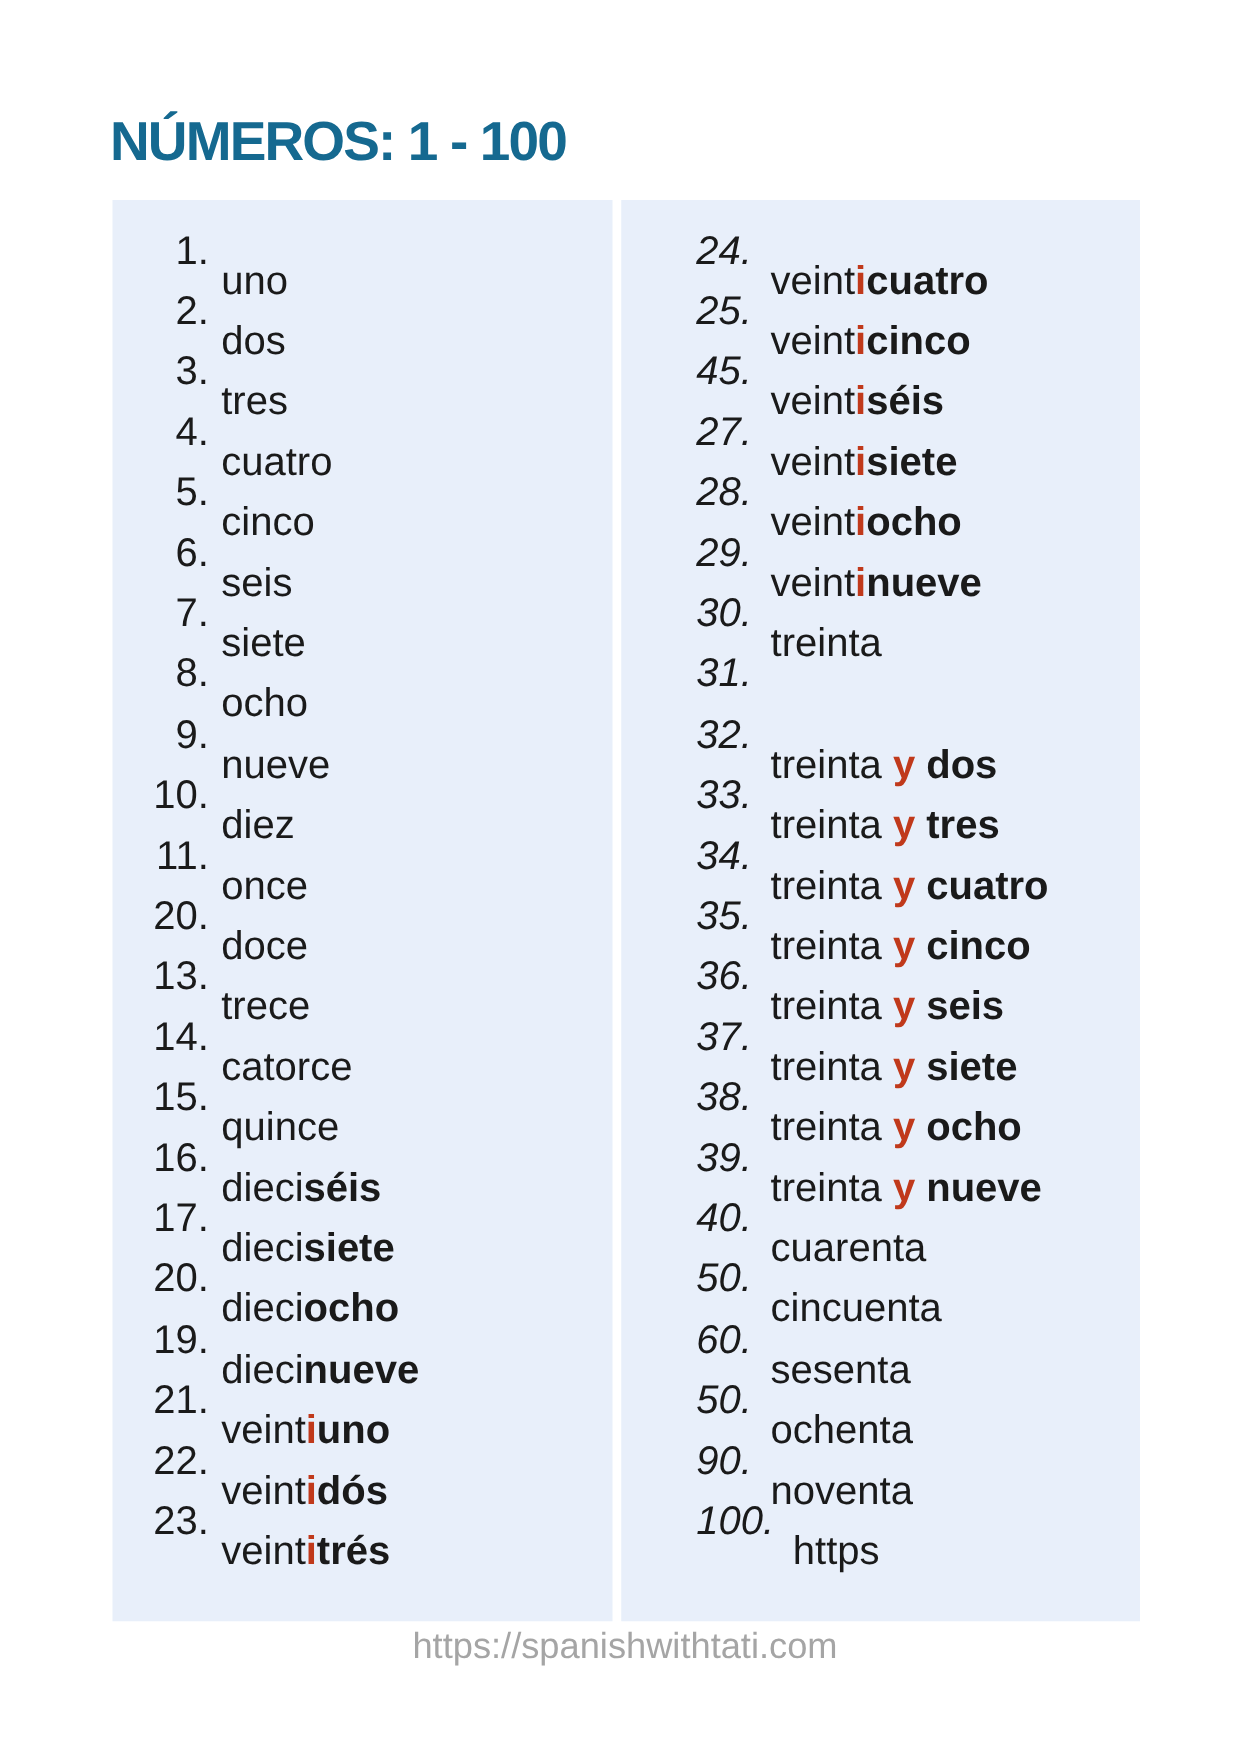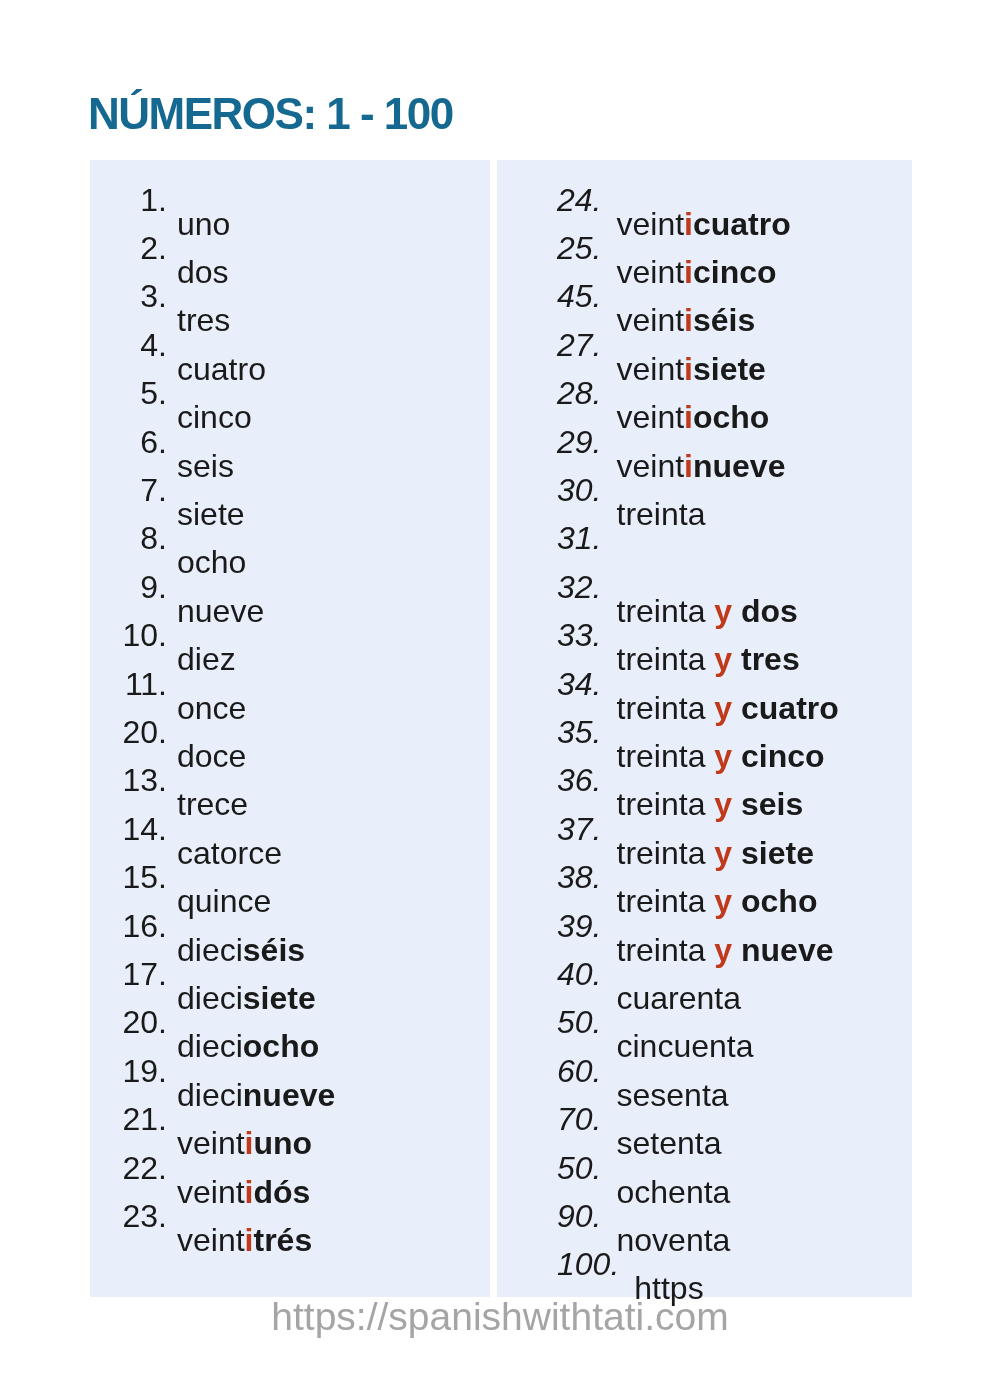--- a/index.html
+++ b/index.html
@@ -59,21 +59,21 @@
   }
   .word{display:inline;margin-top:48px;}
   .n{font-weight:400;}
   .b{font-weight:700;}
   .r{font-weight:700;color:#c0391b;}
   .footer{
     position:absolute;
     top:1299px;left:0;
     width:1000px;
     text-align:center;
-    font-size:39px;
+    font-size:29px;
     line-height:36px;
     color:#a5a5a5;
   }
 </style>
 </head>
 <body>
 
 <div class="page">
 
   <div class="title">NÚMEROS: 1 - 100</div>
@@ -119,21 +119,20 @@
           <div class="row"><span class="num">33.</span><span class="word"><span class="n">treinta </span><span class="r">y</span><span class="b"> tres</span></span></div>
           <div class="row"><span class="num">34.</span><span class="word"><span class="n">treinta </span><span class="r">y</span><span class="b"> cuatro</span></span></div>
           <div class="row"><span class="num">35.</span><span class="word"><span class="n">treinta </span><span class="r">y</span><span class="b"> cinco</span></span></div>
           <div class="row"><span class="num">36.</span><span class="word"><span class="n">treinta </span><span class="r">y</span><span class="b"> seis</span></span></div>
           <div class="row"><span class="num">37.</span><span class="word"><span class="n">treinta </span><span class="r">y</span><span class="b"> siete</span></span></div>
           <div class="row"><span class="num">38.</span><span class="word"><span class="n">treinta </span><span class="r">y</span><span class="b"> ocho</span></span></div>
           <div class="row"><span class="num">39.</span><span class="word"><span class="n">treinta </span><span class="r">y</span><span class="b"> nueve</span></span></div>
           <div class="row"><span class="num">40.</span><span class="word"><span class="n">cuarenta</span></span></div>
           <div class="row"><span class="num">50.</span><span class="word"><span class="n">cincuenta</span></span></div>
           <div class="row"><span class="num">60.</span><span class="word"><span class="n">sesenta</span></span></div>
-          <div class="row"><span class="num">70.</span><span class="word"><span class="n">setenta</span></span></div>
           <div class="row"><span class="num">50.</span><span class="word"><span class="n">ochenta</span></span></div>
           <div class="row"><span class="num">90.</span><span class="word"><span class="n">noventa</span></span></div>
           <div class="row"><span class="num">100.</span><span class="word"><span class="n">https</span></span></div>
         </div>
     </div>
   </div>
 
   <div class="footer">https://spanishwithtati.com</div>
 
 </div>

